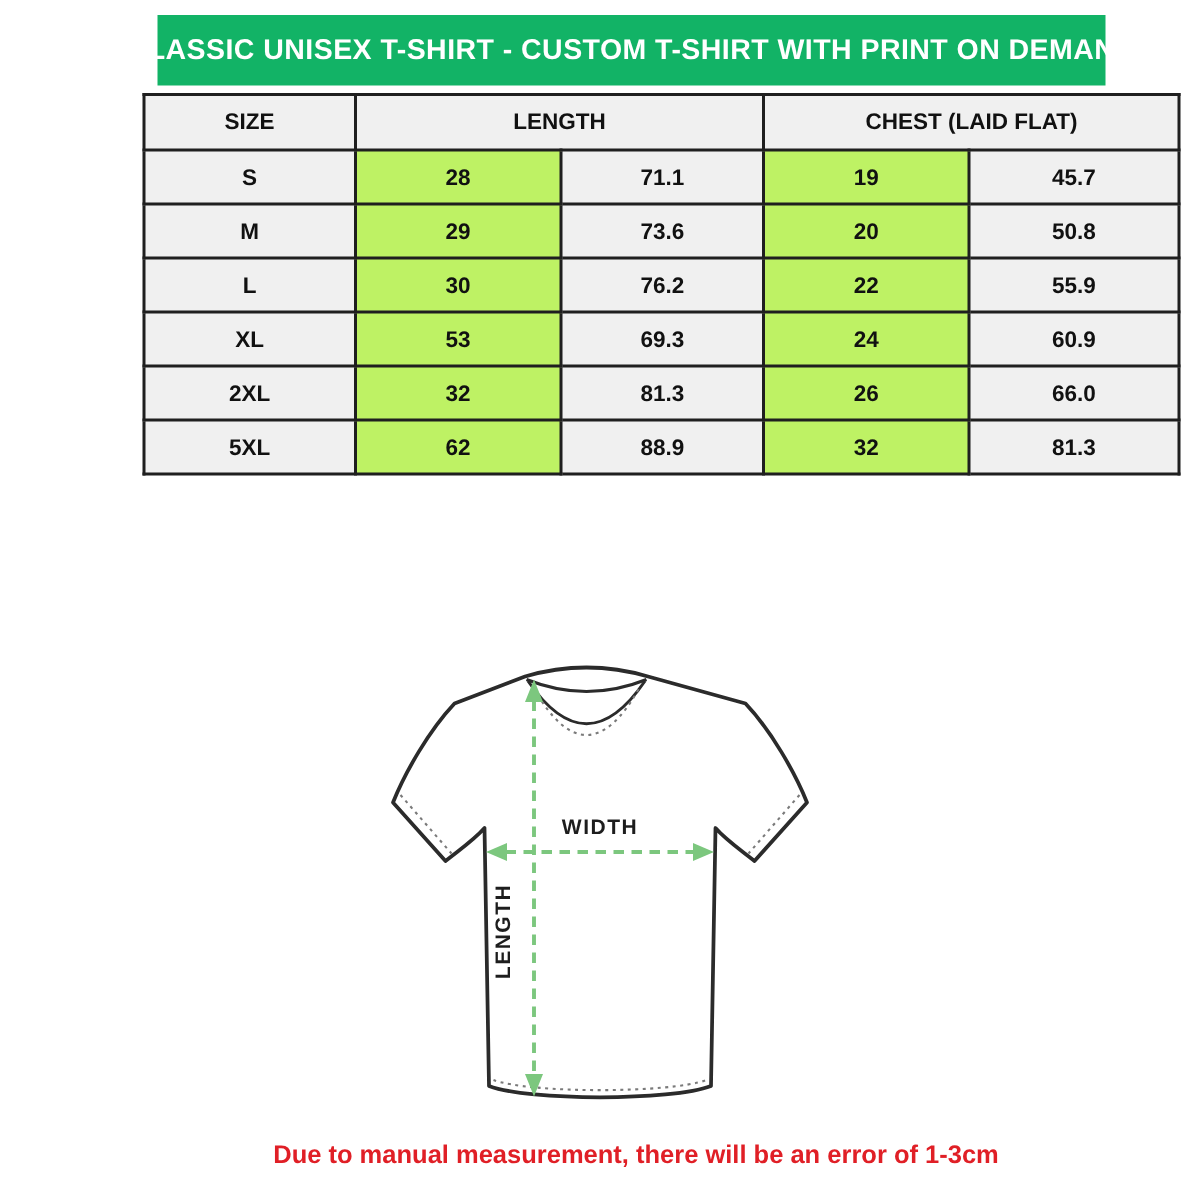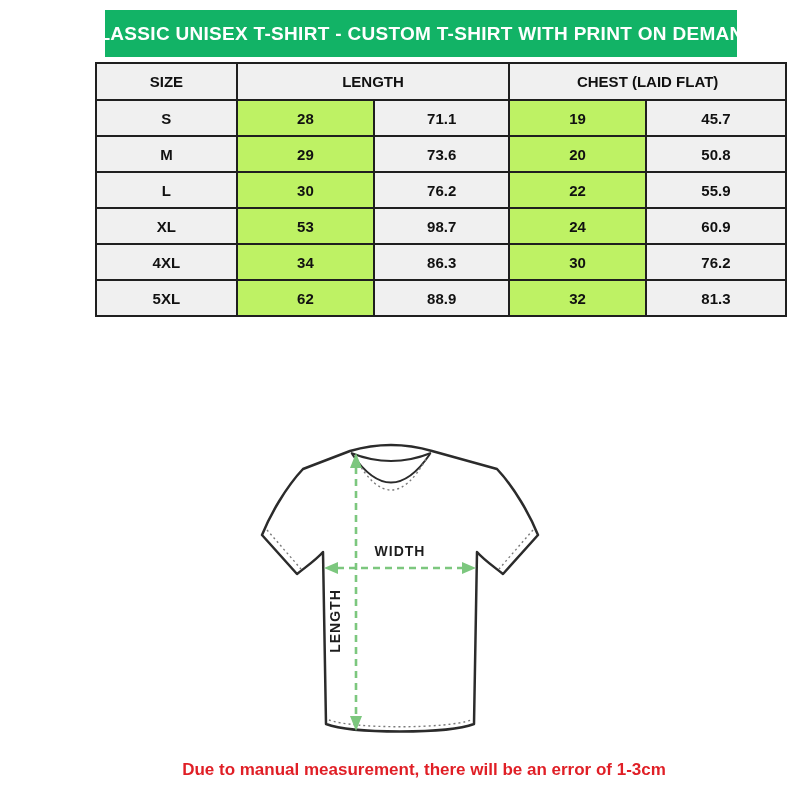--- a/index.html
+++ b/index.html
@@ -93,30 +93,30 @@
         <tr>
           <td class="shade size-cell">L</td>
           <td>30</td>
           <td class="shade">76.2</td>
           <td>22</td>
           <td class="shade">55.9</td>
         </tr>
         <tr>
           <td class="shade size-cell">XL</td>
           <td>53</td>
-          <td class="shade">98.7</td>
+          <td class="shade">69.3</td>
           <td>24</td>
           <td class="shade">60.9</td>
         </tr>
         <tr>
-          <td class="shade size-cell">4XL</td>
-          <td>34</td>
-          <td class="shade">86.3</td>
-          <td>30</td>
-          <td class="shade">76.2</td>
+          <td class="shade size-cell">2XL</td>
+          <td>32</td>
+          <td class="shade">81.3</td>
+          <td>26</td>
+          <td class="shade">66.0</td>
         </tr>
         <tr>
           <td class="shade size-cell">5XL</td>
           <td>62</td>
           <td class="shade">88.9</td>
           <td>32</td>
           <td class="shade">81.3</td>
         </tr>
       </tbody>
     </table>

